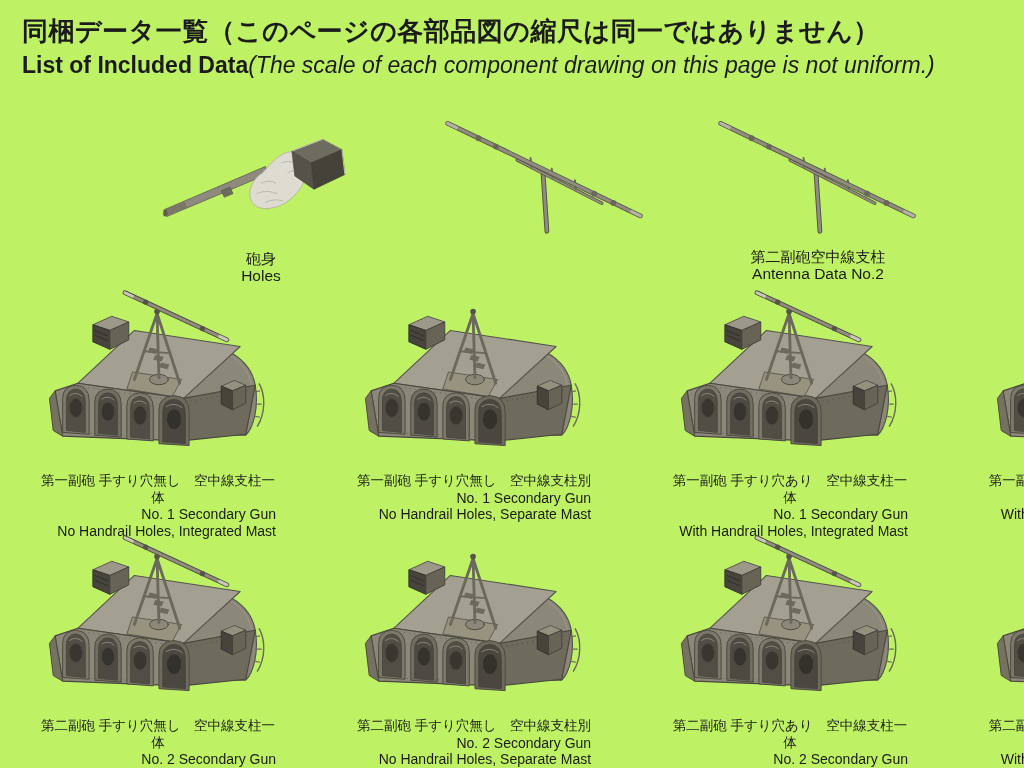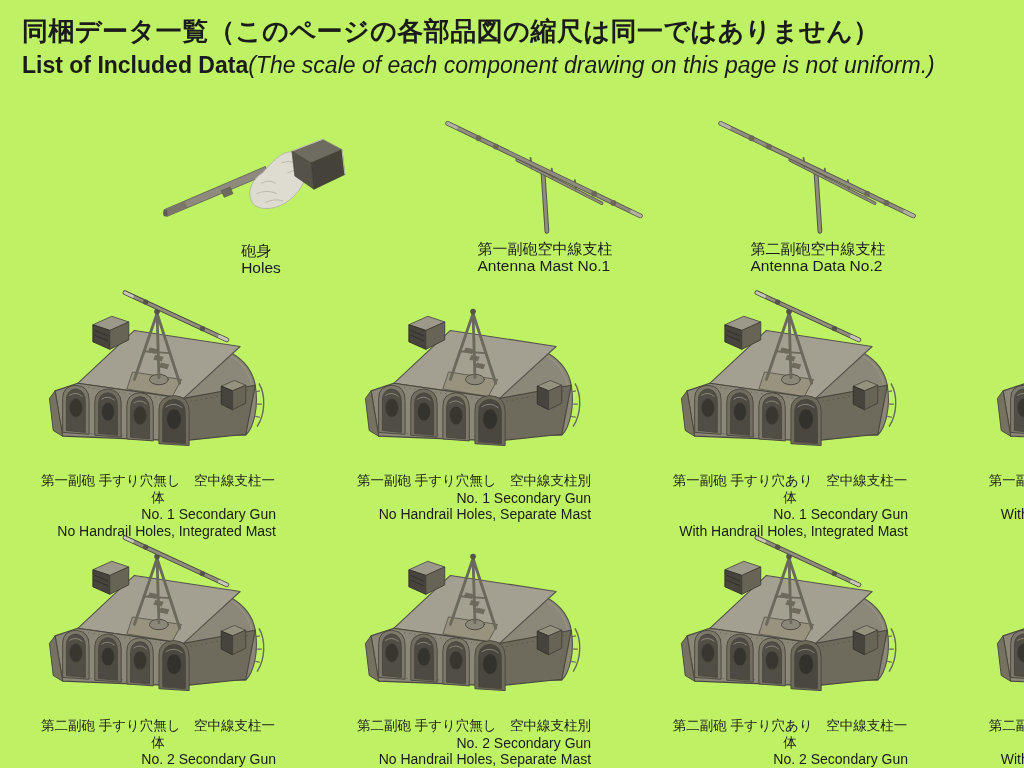--- a/index.html
+++ b/index.html
@@ -11,21 +11,21 @@
   .header{position:absolute; left:22px; top:14px; width:990px;}
   .title-jp{font-size:26px; font-weight:bold; letter-spacing:0.5px; line-height:34px; white-space:nowrap;}
   .title-en{font-size:23px; line-height:30px; margin-top:2px; white-space:nowrap;}
   .title-en .b{font-weight:bold;}
   .title-en .i{font-style:italic; font-weight:500;}
   
   .fig{position:absolute; display:flex; flex-direction:column; align-items:center;}
   .fig-barrel{left:116px; top:96px; width:210px;}
   .fig-mast1 {left:381px; top:92px; width:248px;}
   .fig-mast2 {left:654px; top:92px; width:248px;}
-  .cap{ margin-top:2px;}
+  .cap{ text-align:center; margin-top:10px;}
   .cap .jp{font-size:15px; line-height:17px;}
   .cap .en{font-size:15.5px; line-height:17px;}
   
   .trow{position:absolute; left:0; width:1024px; display:flex;}
   .trow-1{top:272px;}
   .trow-2{top:517px;}
   .tcell{width:256px; display:flex; flex-direction:column; align-items:center;}
   .tcell svg.model{width:236px; height:184px;}
   .tcap{text-align:center; margin-top:1px;}
   .tcap .jp{font-size:13.5px; line-height:16.5px;}
@@ -158,24 +158,20 @@
     <figcaption class="cap">
       <div class="jp">砲身</div>
       <div class="en">Holes</div>
     </figcaption>
   </figure>
 
   <figure class="fig fig-mast1">
     <svg viewBox="0 0 230 135" width="244" height="130">
       <use href="#sym-mast"></use>
     </svg>
-    <figcaption class="cap">
-      <div class="jp">第一副砲空中線支柱</div>
-      <div class="en">Antenna Mast  No.1</div>
-    </figcaption>
   </figure>
 
   <figure class="fig fig-mast2">
     <svg viewBox="0 0 230 135" width="244" height="130">
       <use href="#sym-mast"></use>
     </svg>
     <figcaption class="cap">
       <div class="jp">第二副砲空中線支柱</div>
       <div class="en">Antenna Data  No.2</div>
     </figcaption>

